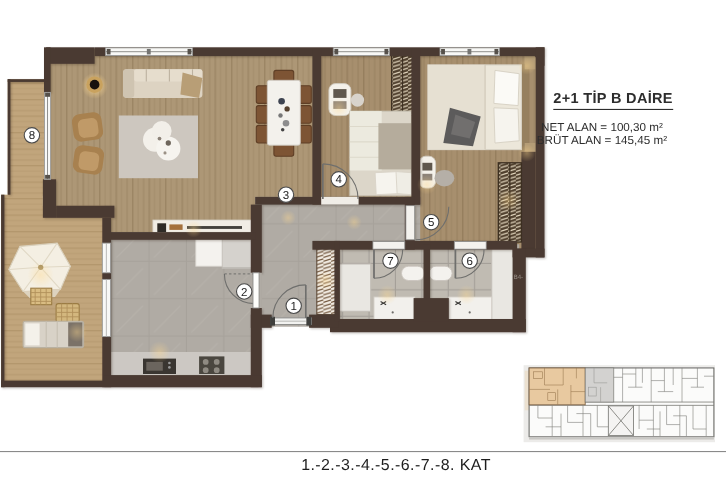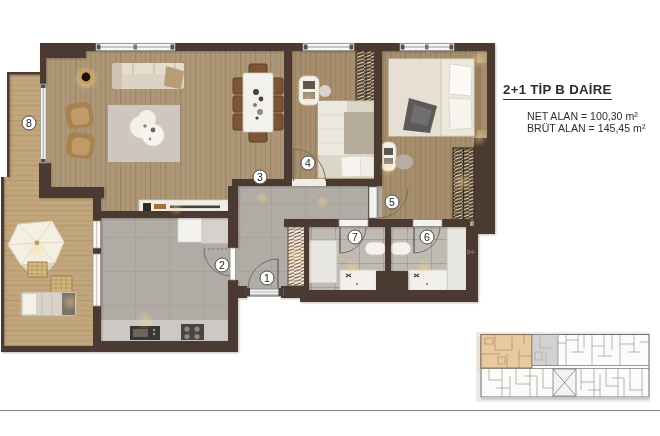--- a/index.html
+++ b/index.html
@@ -1,22 +1,22 @@
 <!DOCTYPE html>
 <html><head>
 <meta charset="utf-8">
 <style>
   html,body{margin:0;padding:0;background:#ffffff;}
   .page{position:relative;width:660px;height:436px;background:#ffffff;overflow:hidden;
         font-family:"Liberation Sans", sans-serif;}
   svg{position:absolute;left:0;top:0;}
-  .txt{position:absolute;color:#2d2d2d;}
+  .txt{position:absolute;color:#2d2d2d;text-align:center;}
   .title{left:503px;top:82px;font-size:13.2px;font-weight:bold;letter-spacing:.3px;
          border-bottom:1.2px solid #2d2d2d;padding-bottom:2px;}
-  .areas{left:527px;top:110px;font-size:10.6px;line-height:12.3px;letter-spacing:0;}
+  .areas{left:488px;top:110px;font-size:10.6px;line-height:12.3px;letter-spacing:0;}
   .list{left:503px;top:157px;font-size:10.8px;line-height:12.6px;letter-spacing:0;white-space:nowrap;}
   .kat{left:60px;top:415px;width:600px;text-align:center;font-size:14.5px;letter-spacing:.4px;color:#1d1d1d;}
   .hline{position:absolute;left:0;top:410px;width:660px;height:1px;background:#8a8a8a;}
 </style>
 </head>
 <body>
 <div class="page">
 <svg width="660" height="436" viewBox="0 0 660 436">
 <defs>
   <pattern id="pv" width="15" height="15" patternUnits="userSpaceOnUse">
@@ -577,13 +577,14 @@
 <text x="467" y="254" font-family="Liberation Sans, sans-serif" font-size="5.5" fill="#9a938b">B4-</text>
 </svg>
 
 <div class="txt title">2+1 TİP B DAİRE</div>
 
 <div class="txt areas">NET ALAN = 100,30 m²<br>BRÜT ALAN = 145,45 m²</div>
 
 
 <div class="hline"></div>
 
+<div class="txt kat">1.-2.-3.-4.-5.-6.-7.-8. KAT</div>
 </div>
 
 </body></html>

